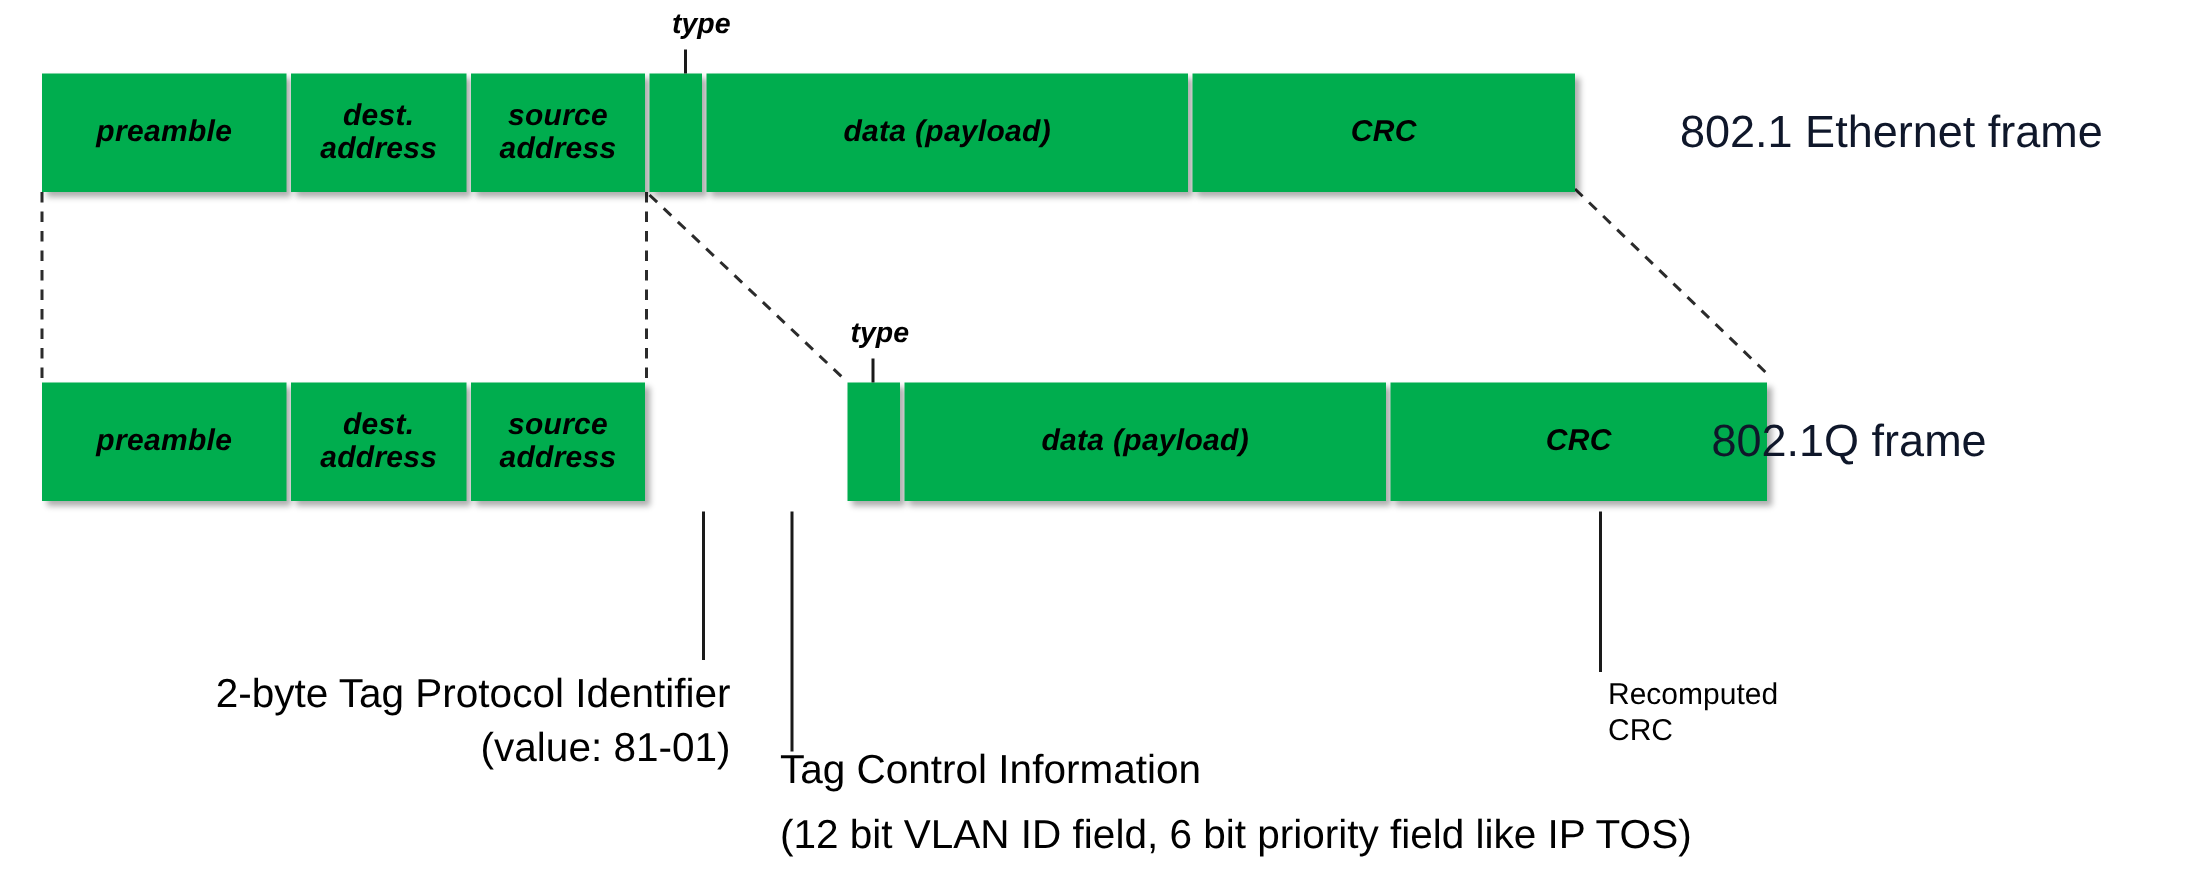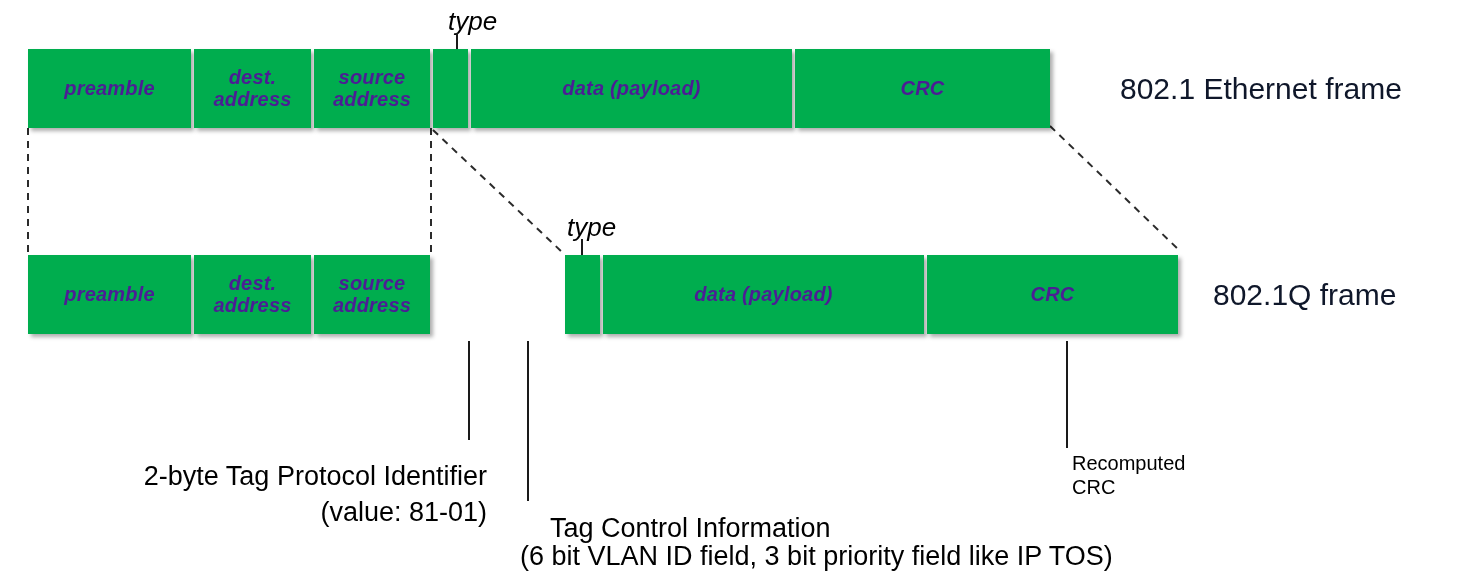--- a/index.html
+++ b/index.html
@@ -19,21 +19,21 @@
   }
 
   
   .fieldbox {
     position: absolute;
     background: #00ad4e;
     box-sizing: border-box;
     display: flex;
     align-items: center;
     justify-content: center;
-    color: #4c1d95;
+    color: #000000;
     font-style: italic;
     font-weight: 600;
     font-size: 20px;
     line-height: 1.08;
     text-align: center;
     letter-spacing: 0.2px;
     box-shadow: 3px 3px 4px rgba(0,0,0,0.32);
   }
   .fieldbox .lbl {
     display: block;
@@ -45,36 +45,36 @@
   .frame-caption {
     position: absolute;
     font-size: 30px;
     color: #0f172a;
     white-space: nowrap;
   }
 
   
   .type-label {
     position: absolute;
-    font-size: 26px;
+    font-size: 19px;
     font-style: italic;
-    font-weight: 400;
+    font-weight: 700;
     color: #000000;
     white-space: nowrap;
   }
 
   
   .annot {
     position: absolute;
     color: #000000;
     white-space: nowrap;
   }
   .annot.big   { font-size: 27px; }
   .annot.small { font-size: 20px; line-height: 1.22; white-space: pre-line; }
-  .annot.right { text-align: right; margin-top: 14px; }
+  .annot.right { text-align: right; }
 
   
   .vline {
     position: absolute;
     width: 0;
     border-left: 2px solid #1a1a1a;
   }
   .tick {
     position: absolute;
     width: 0;
@@ -149,28 +149,28 @@
   <div class="fieldbox" style="left:603px; top:255px; width:321px; height:79px;">
     <span class="lbl">data (payload)</span>
   </div>
   <div class="fieldbox" style="left:927px; top:255px; width:251px; height:79px;">
     <span class="lbl">CRC</span>
   </div>
 
   <div class="type-label" style="left:567px; top:212px;">type</div>
   <div class="tick" style="left:581px; top:239px; height:16px;"></div>
 
-  <div class="frame-caption" style="left:1213px; top:278px;">802.1Q frame</div>
+  <div class="frame-caption" style="left:1141px; top:278px;">802.1Q frame</div>
 
   <div class="vline" style="left:468px; top:341px; height:99px;"></div>
   <div class="vline" style="left:527px; top:341px; height:160px;"></div>
   <div class="vline" style="left:1066px; top:341px; height:107px;"></div>
 
   <div class="annot big right" style="left:0px; top:447px; width:487px;">2-byte Tag Protocol Identifier</div>
   <div class="annot big right" style="left:0px; top:483px; width:487px;">(value: 81-01)</div>
 
-  <div class="annot big" style="left:550px; top:498px;margin-top:15px;">Tag Control Information</div>
-  <div class="annot big" style="left:520px; top:541px;">(6 bit VLAN ID field, 3 bit priority field like IP TOS)</div>
+  <div class="annot big" style="left:520px; top:498px;">Tag Control Information</div>
+  <div class="annot big" style="left:520px; top:541px;">(12 bit VLAN ID field, 6 bit priority field like IP TOS)</div>
 
   <div class="annot small" style="left:1072px; top:451px;">Recomputed
 CRC</div>
 
 </div>
 
 </body></html>

